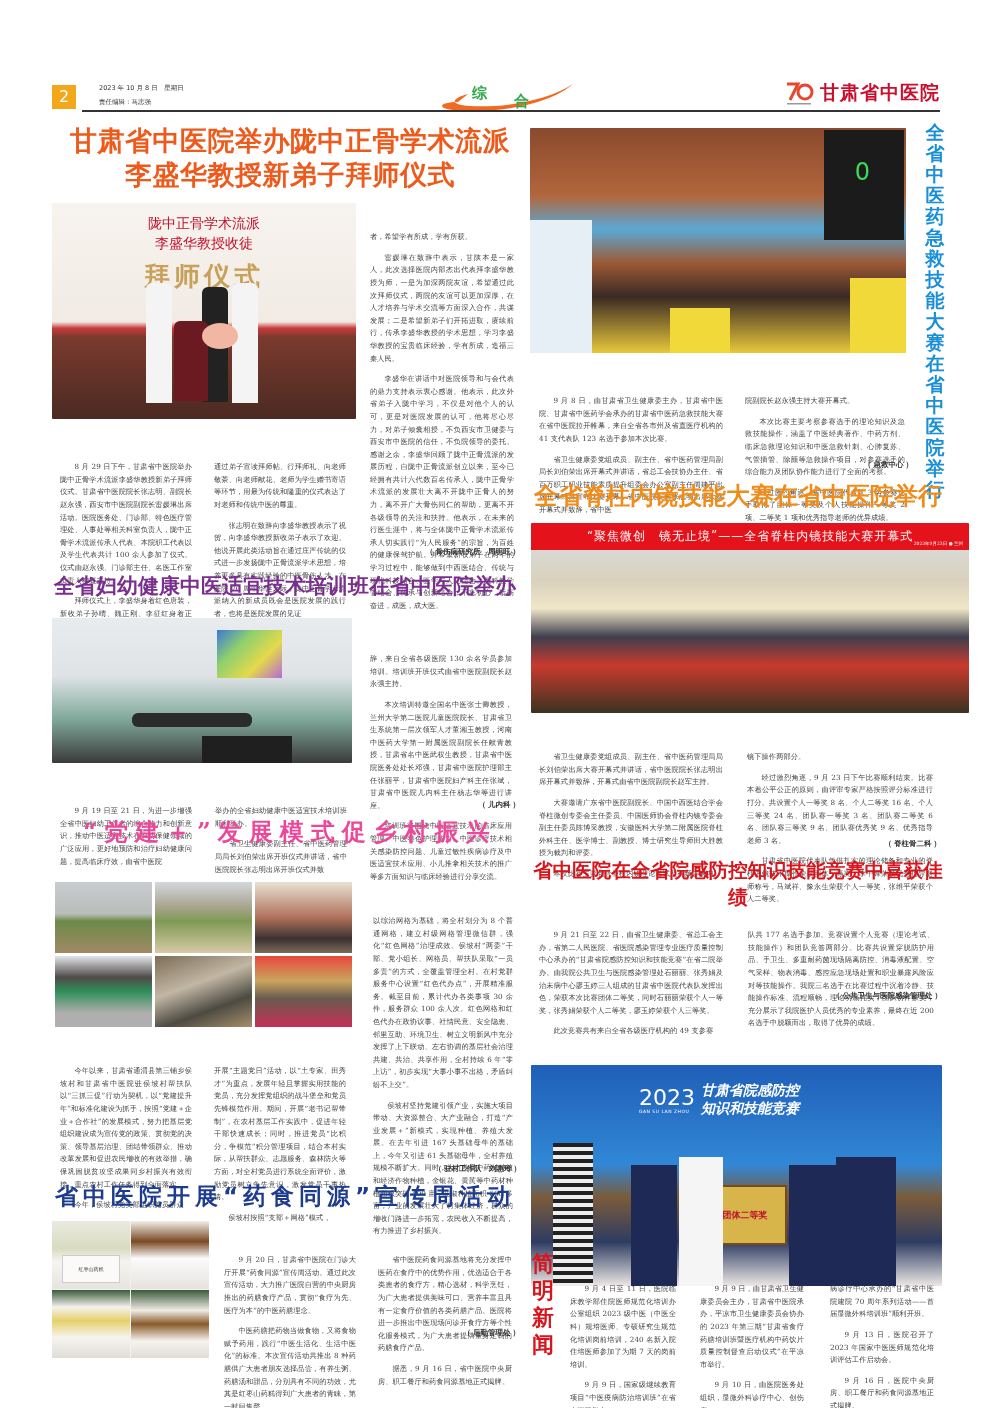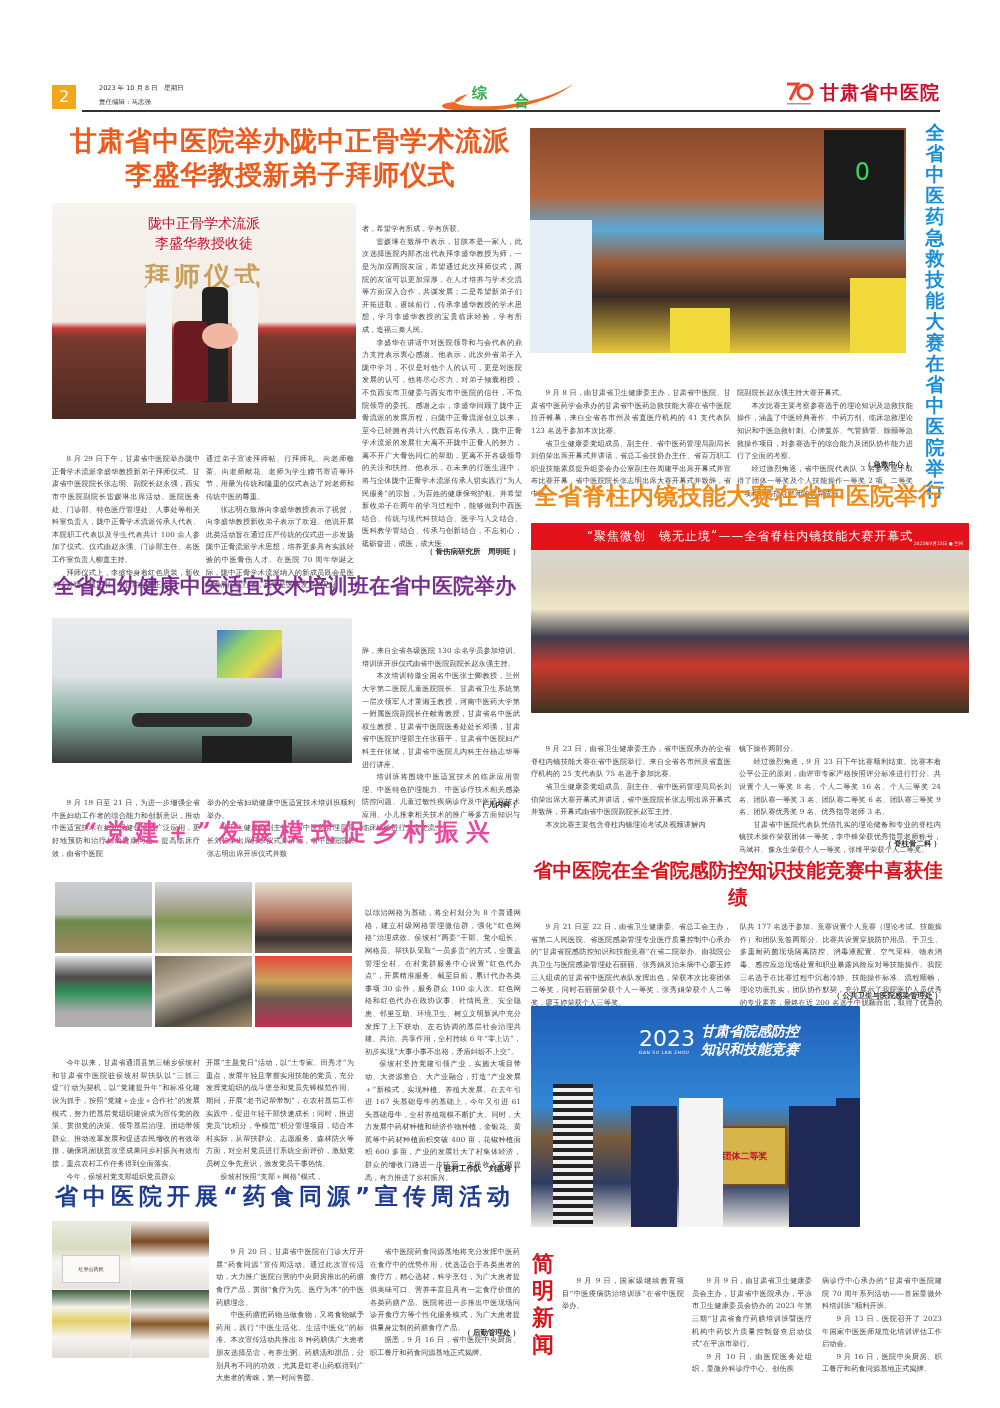--- a/index.html
+++ b/index.html
@@ -1,20 +1,20 @@
 <!DOCTYPE html>
 <html><head>
 <meta charset="utf-8">
 <style>
   html, body { margin: 0; padding: 0; background: #ffffff; }
   body { width: 1000px; height: 1408px; position: relative; overflow: hidden;
          font-family: "DejaVu Serif", "Liberation Serif", serif; color: #333; }
   .abs { position: absolute; }
   .txt { font-size: 7.2px; line-height: 12.6px; color: #444; text-align: justify; white-space: pre-wrap; letter-spacing: 0.1px; }
-  .txt p { margin: 0; text-indent: 2em; }
+  .txt p { margin: 8px; text-indent: 2em; }
   .byline { font-family: Liberation Sans, sans-serif; font-weight: bold; font-size: 7.5px; color: #333; text-align: right; }
   .photo { position: absolute; overflow: hidden; border-radius: 1px; }
 
   
   .page-num { left: 52px; top: 85px; width: 24px; height: 24px; background: #f3a81b; color: #fff;
               font-family: "DejaVu Sans", sans-serif; font-size: 16px; text-align: center; line-height: 24px; }
   .hdr-date { left: 99px; top: 84px; font-size: 6.5px; font-family: "DejaVu Sans", sans-serif; color: #333; }
   .hdr-editor { left: 99px; top: 98px; font-size: 6.5px; font-family: Liberation Sans, sans-serif; color: #333; }
   .hdr-rule { left: 82px; top: 110px; width: 858px; height: 2px; background: #333; }
   .section-mark { left: 428px; top: 80px; width: 150px; height: 34px; }
@@ -40,21 +40,21 @@
   .ph-emergency { left: 530px; top: 128px; width: 376px; height: 225px; background: linear-gradient(180deg,#8a4a2e 0%,#b2663c 30%,#5aa9d6 45%,#9c5a35 60%,#3a2a24 75%,#e8c83a 100%); }
   .ph-emergency .screen { position:absolute; right:2px; top:2px; width:80px; height:110px; background:#1b1b1b; }
   .ph-emergency .hr0 { position:absolute; right:36px; top:30px; color:#3bd95a; font-size:24px; font-family:"DejaVu Sans",sans-serif; }
   .ph-training { left: 52px; top: 618px; width: 300px; height: 145px; background: linear-gradient(180deg,#e9ecef 0%,#dfe3e6 40%,#7fa89a 70%,#3a3a3a 100%); }
   .ph-training .proj { position:absolute; left:165px; top:12px; width:65px; height:48px; background: linear-gradient(135deg,#3a79d8,#8fd06d,#e4d94a,#b56ad6); }
   .ph-spine { left: 531px; top: 523px; width: 438px; height: 190px; background: linear-gradient(180deg,#d8dfe6 0%,#d9d1bd 30%,#f0e6c8 45%,#3e3e4e 60%,#c93a2e 75%,#3b3320 100%); }
   .ph-spine .red-banner { position:absolute; left:0; right:0; top:0; height:27px; background:#e3121b; color:#fff; font-size:12px; line-height:27px; text-align:center; font-family:"DejaVu Serif",serif; letter-spacing:1px; }
   .ph-spine .date { position:absolute; right:6px; top:18px; color:#fff; font-size:4.5px; }
   .grid6 { left: 55px; top: 882px; width: 312px; height: 147px; }
   .grid6 .cell { position:absolute; width: 97px; height: 71px; }
-  .ph-award { left: 531px; top: 1006px; width: 329px; height: 221px; background: linear-gradient(180deg,#1f5fb8 0%,#3187d6 45%,#7a5b3a 60%,#2e3c62 80%,#ece8e4 100%); }
+  .ph-award { left: 531px; top: 1065px; width: 411px; height: 221px; background: linear-gradient(180deg,#1f5fb8 0%,#3187d6 45%,#7a5b3a 60%,#2e3c62 80%,#ece8e4 100%); }
   .ph-award .year { position:absolute; left:108px; top:20px; color:#fff; font-size:22px; font-family:"DejaVu Sans",sans-serif; }
   .ph-award .sub { position:absolute; left:108px; top:44px; color:#fff; font-size:4.5px; font-family:"DejaVu Sans",sans-serif; letter-spacing:0.5px; }
   .ph-award .ttl { position:absolute; left:170px; top:16px; color:#fff; font-size:14px; line-height:18px; font-weight:bold; font-family:"DejaVu Sans",sans-serif; font-style: italic; }
   .ph-award .plaque { position:absolute; left:172px; top:120px; width:80px; height:56px; background:#d8b54a; border:2px solid #7a4a1a; color:#c0112e; font-size:9px; text-align:center; line-height:56px; font-weight:bold; font-family:"DejaVu Serif",serif; }
   .ph-food { left: 52px; top: 1221px; width: 157px; height: 137px; background: #f3f1ee; }
   .ph-food .q { position:absolute; width:78px; height:68px; }
 </style>
 </head>
 <body>
 
@@ -120,21 +120,21 @@
   <p style="text-indent:0">院副院长赵永强主持大赛开幕式。</p><p>本次比赛主要考察参赛选手的理论知识及急救技能操作，涵盖了中医经典著作、中药方剂、临床急救理论知识和中医急救针刺、心肺复苏、气管插管、除颤等急救操作项目，对参赛选手的综合能力及团队协作能力进行了全面的考察。</p><p>经过激烈角逐，省中医院代表队 3 名参赛选手取得了团体一等奖及个人技能操作一等奖 2 项、二等奖 1 项和优秀指导老师的优异成绩。</p>
 </div>
 <div class="abs byline" style="left:737px;top:460px;width:176px;">（ 急救中心 ）</div>
 
 <div class="abs t-spine">全省脊柱内镜技能大赛在省中医院举行</div>
 <div class="photo ph-spine">
   <div class="red-banner">“聚焦微创　镜无止境”——全省脊柱内镜技能大赛开幕式</div>
   <div class="date">2023年9月23日 ● 兰州</div>
 </div>
 <div class="abs txt" style="left:531px;top:718px;width:200px;">
-  <p>9 月 23 日，由省卫生健康委主办，省中医院承办的全省脊柱内镜技能大赛在省中医院举行。来自全省各市州及省直医疗机构的 25 支代表队 75 名选手参加比赛。</p><p>省卫生健康委党组成员、副主任、省中医药管理局局长刘伯荣出席大赛开幕式并讲话，省中医院院长张志明出席开幕式并致辞，开幕式由省中医院副院长赵军主持。</p><p>本次比赛主要包含脊柱内镜理论考试及视频讲解内</p>
+  <p>省卫生健康委党组成员、副主任、省中医药管理局局长刘伯荣出席大赛开幕式并讲话，省中医院院长张志明出席开幕式并致辞，开幕式由省中医院副院长赵军主持。</p><p>大赛邀请广东省中医院副院长、中国中西医结合学会脊柱微创专委会主任委员、中国医师协会脊柱内镜专委会副主任委员陈博采教授，安徽医科大学第二附属医院脊柱外科主任、医学博士、副教授、博士研究生导师田大胜教授为裁判和评委。</p><p>本次比赛主要包含脊柱内镜理论考试及视频讲解内</p>
 </div>
 <div class="abs txt" style="left:739px;top:718px;width:202px;">
   <p style="text-indent:0">镜下操作两部分。</p><p>经过激烈角逐，9 月 23 日下午比赛顺利结束。比赛本着公平公正的原则，由评审专家严格按照评分标准进行打分。共设置个人一等奖 8 名、个人二等奖 16 名、个人三等奖 24 名、团队赛一等奖 3 名、团队赛二等奖 6 名、团队赛三等奖 9 名、团队赛优秀奖 9 名、优秀指导老师 3 名。</p><p>甘肃省中医院代表队凭借扎实的理论储备和专业的脊柱内镜技术操作荣获团体一等奖，李中锋荣获优秀指导老师称号，马斌祥、豫永生荣获个人一等奖，张维平荣获个人二等奖。</p>
 </div>
 <div class="abs byline" style="left:739px;top:839px;width:202px;">（ 脊柱骨二科 ）</div>
 
 <div class="abs t-purple">全省妇幼健康中医适宜技术培训班在省中医院举办</div>
 <div class="photo ph-training">
   <div class="proj"></div>
   <div style="position:absolute;left:80px;top:95px;width:120px;height:14px;background:#2b2b2b;border-radius:6px;"></div>
@@ -206,20 +206,20 @@
 <div class="abs txt" style="left:216px;top:1221px;width:148px;">
   <p>9 月 20 日，甘肃省中医院在门诊大厅开展“药食同源”宣传周活动。通过此次宣传活动，大力推广医院自营的中央厨房推出的药膳食疗产品，贯彻“食疗为先、医疗为本”的中医药膳理念。</p><p>中医药膳把药物当做食物，又将食物赋予药用，践行“中医生活化、生活中医化”的标准。本次宣传活动共推出 8 种药膳供广大患者朋友选择品尝，有养生粥、药膳汤和甜品，分别具有不同的功效，尤其是红枣山药糕得到广大患者的青睐，第一时间售罄。</p>
 </div>
 <div class="abs txt" style="left:370px;top:1221px;width:150px;">
   <p>省中医院药食同源基地将充分发挥中医药在食疗中的优势作用，优选适合于各类患者的食疗方，精心选材，科学烹饪，为广大患者提供美味可口、营养丰富且具有一定食疗价值的各类药膳产品。医院将进一步推出中医现场问诊开食疗方等个性化服务模式，为广大患者提供量身定制的药膳食疗产品。</p><p>据悉，9 月 16 日，省中医院中央厨房、职工餐厅和药食同源基地正式揭牌。</p>
 </div>
 <div class="abs byline" style="left:370px;top:1328px;width:150px;">（ 后勤管理处 ）</div>
 
 <div class="abs t-brief">简明新闻</div>
 <div class="abs txt" style="left:562px;top:1250px;width:122px;">
-  <p>9 月 9 日，国家级继续教育项目“中医疫病防治培训班”在省中医院举办。</p>
+  <p>9 月 4 日至 11 日，医院临床教学部住院医师规范化培训办公室组织 2023 级中医（中医全科）规培医师、专硕研究生规范化培训岗前培训，240 名新入院住培医师参加了为期 7 天的岗前培训。</p><p>9 月 9 日，国家级继续教育项目“中医疫病防治培训班”在省中医院举办。</p>
 </div>
 <div class="abs txt" style="left:692px;top:1250px;width:120px;">
   <p>9 月 9 日，由甘肃省卫生健康委员会主办，甘肃省中医院承办，平凉市卫生健康委员会协办的 2023 年第三期“甘肃省食疗药膳培训班暨医疗机构中药饮片质量控制督查启动仪式”在平凉市举行。</p><p>9 月 10 日，由医院医务处组织，显微外科诊疗中心、创伤疾</p>
 </div>
 <div class="abs txt" style="left:822px;top:1250px;width:120px;">
   <p style="text-indent:0">病诊疗中心承办的“甘肃省中医院建院 70 周年系列活动——首届显微外科培训班”顺利开班。</p><p>9 月 13 日，医院召开了 2023 年国家中医医师规范化培训评估工作启动会。</p><p>9 月 16 日，医院中央厨房、职工餐厅和药食同源基地正式揭牌。</p>
 </div>
 
 </body></html>

